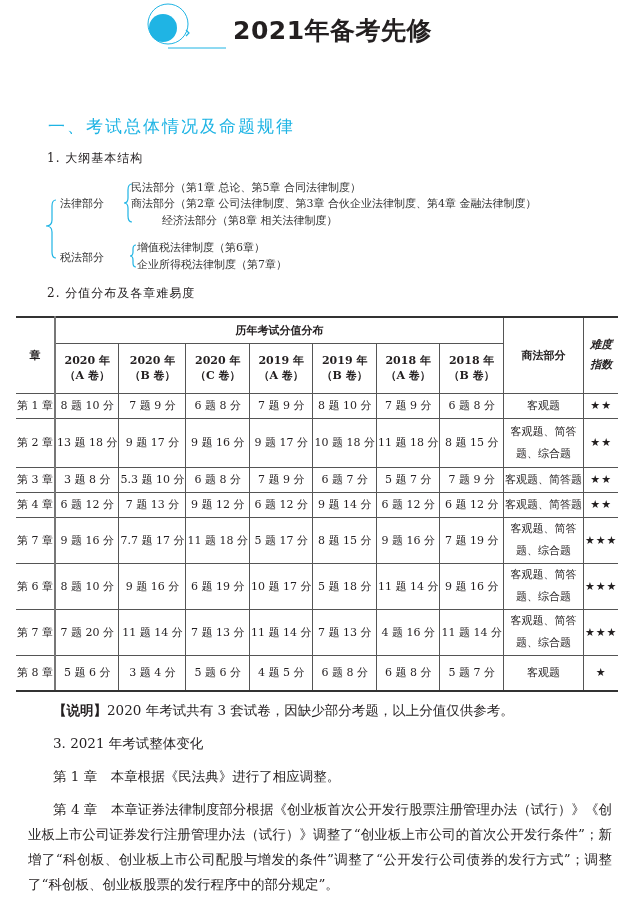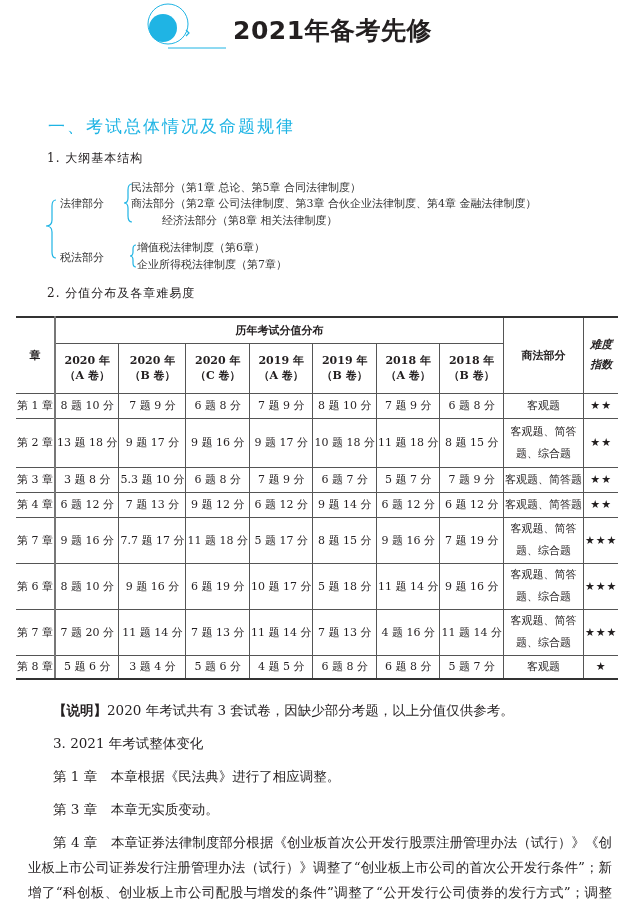--- a/index.html
+++ b/index.html
@@ -196,34 +196,33 @@
       <td>7 题 20 分</td>
       <td>11 题 14 分</td>
       <td>7 题 13 分</td>
       <td>11 题 14 分</td>
       <td>7 题 13 分</td>
       <td>4 题 16 分</td>
       <td>11 题 14 分</td>
       <td class="wrap">客观题、简答题、综合题</td>
       <td class="stars">★★★</td>
     </tr>
-    <tr style="height:24px;">
+    <tr style="height:36px;">
       <td class="chap">第 8 章</td>
       <td>5 题 6 分</td>
       <td>3 题 4 分</td>
       <td>5 题 6 分</td>
       <td>4 题 5 分</td>
       <td>6 题 8 分</td>
       <td>6 题 8 分</td>
       <td>5 题 7 分</td>
       <td>客观题</td>
       <td class="stars">★</td>
     </tr>
   </tbody>
 </table>
 
 <div class="notes">
   <p class="indent"><span class="label">【说明】</span><span>2020 年考试共有 3 套试卷，因缺少部分考题，以上分值仅供参考。</span></p>
   <p class="indent">3. 2021 年考试整体变化</p>
   <p class="indent"><span>第 1 章</span> <span>本章根据《民法典》进行了相应调整。</span></p>
-  <p class="indent"><span>第 3 章</span> <span>本章无实质变动。</span></p>
   <p style="text-indent:25px; text-align:justify;"><span>第 4 章</span> <span>本章证券法律制度部分根据《创业板首次公开发行股票注册管理办法（试行）》《创业板上市公司证券发行注册管理办法（试行）》调整了“创业板上市公司的首次公开发行条件”；新增了“科创板、创业板上市公司配股与增发的条件”调整了“公开发行公司债券的发行方式”；调整了“科创板、创业板股票的发行程序中的部分规定”。</span></p>
 </div>
 
 </body></html>

